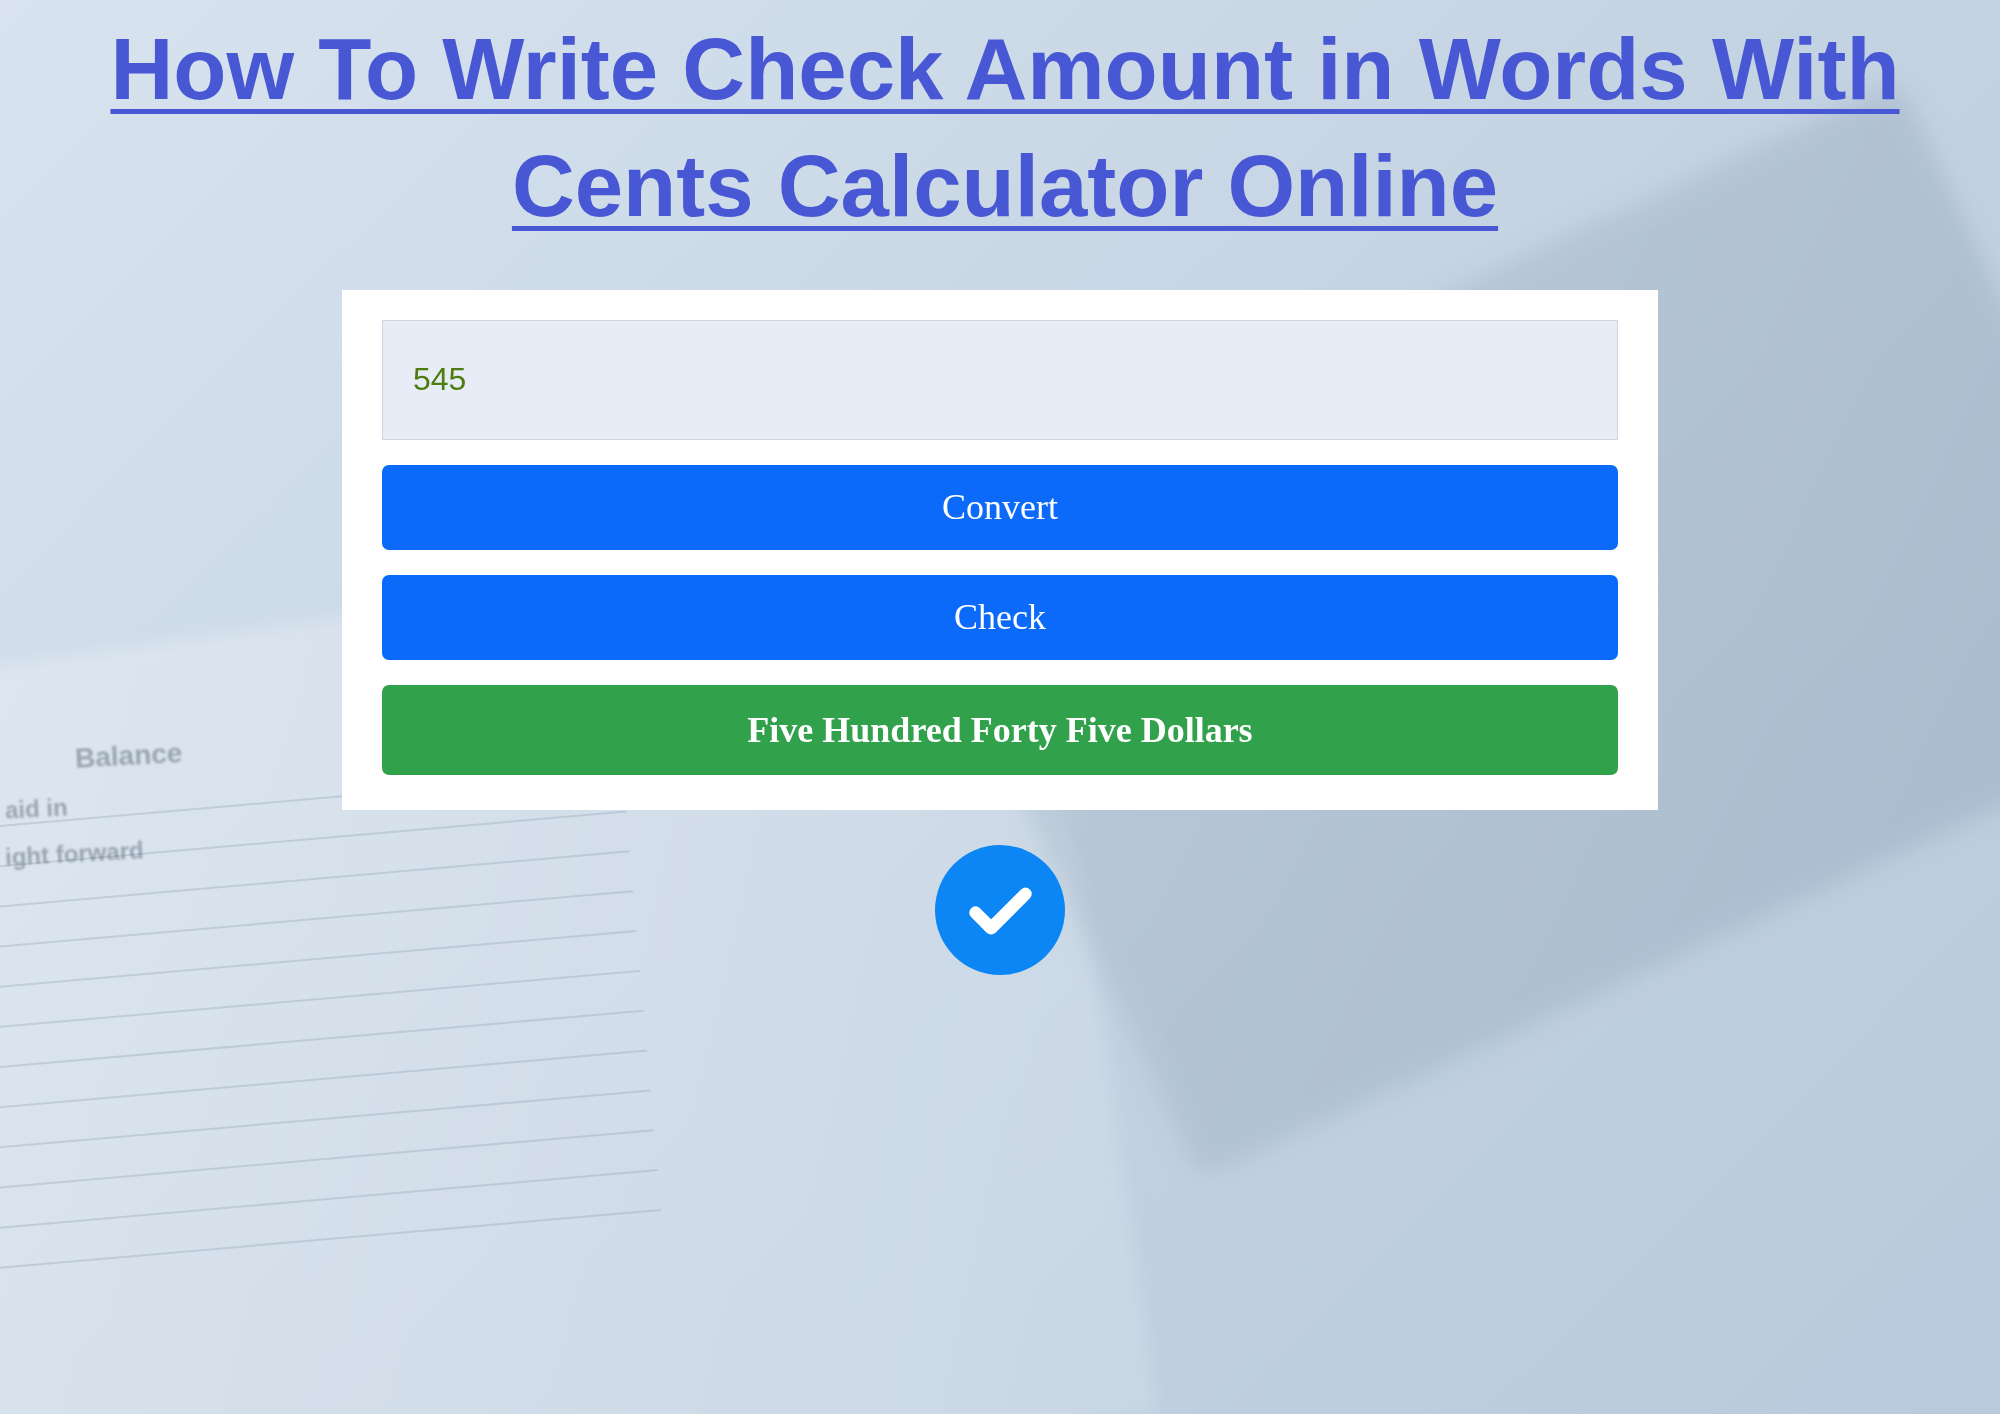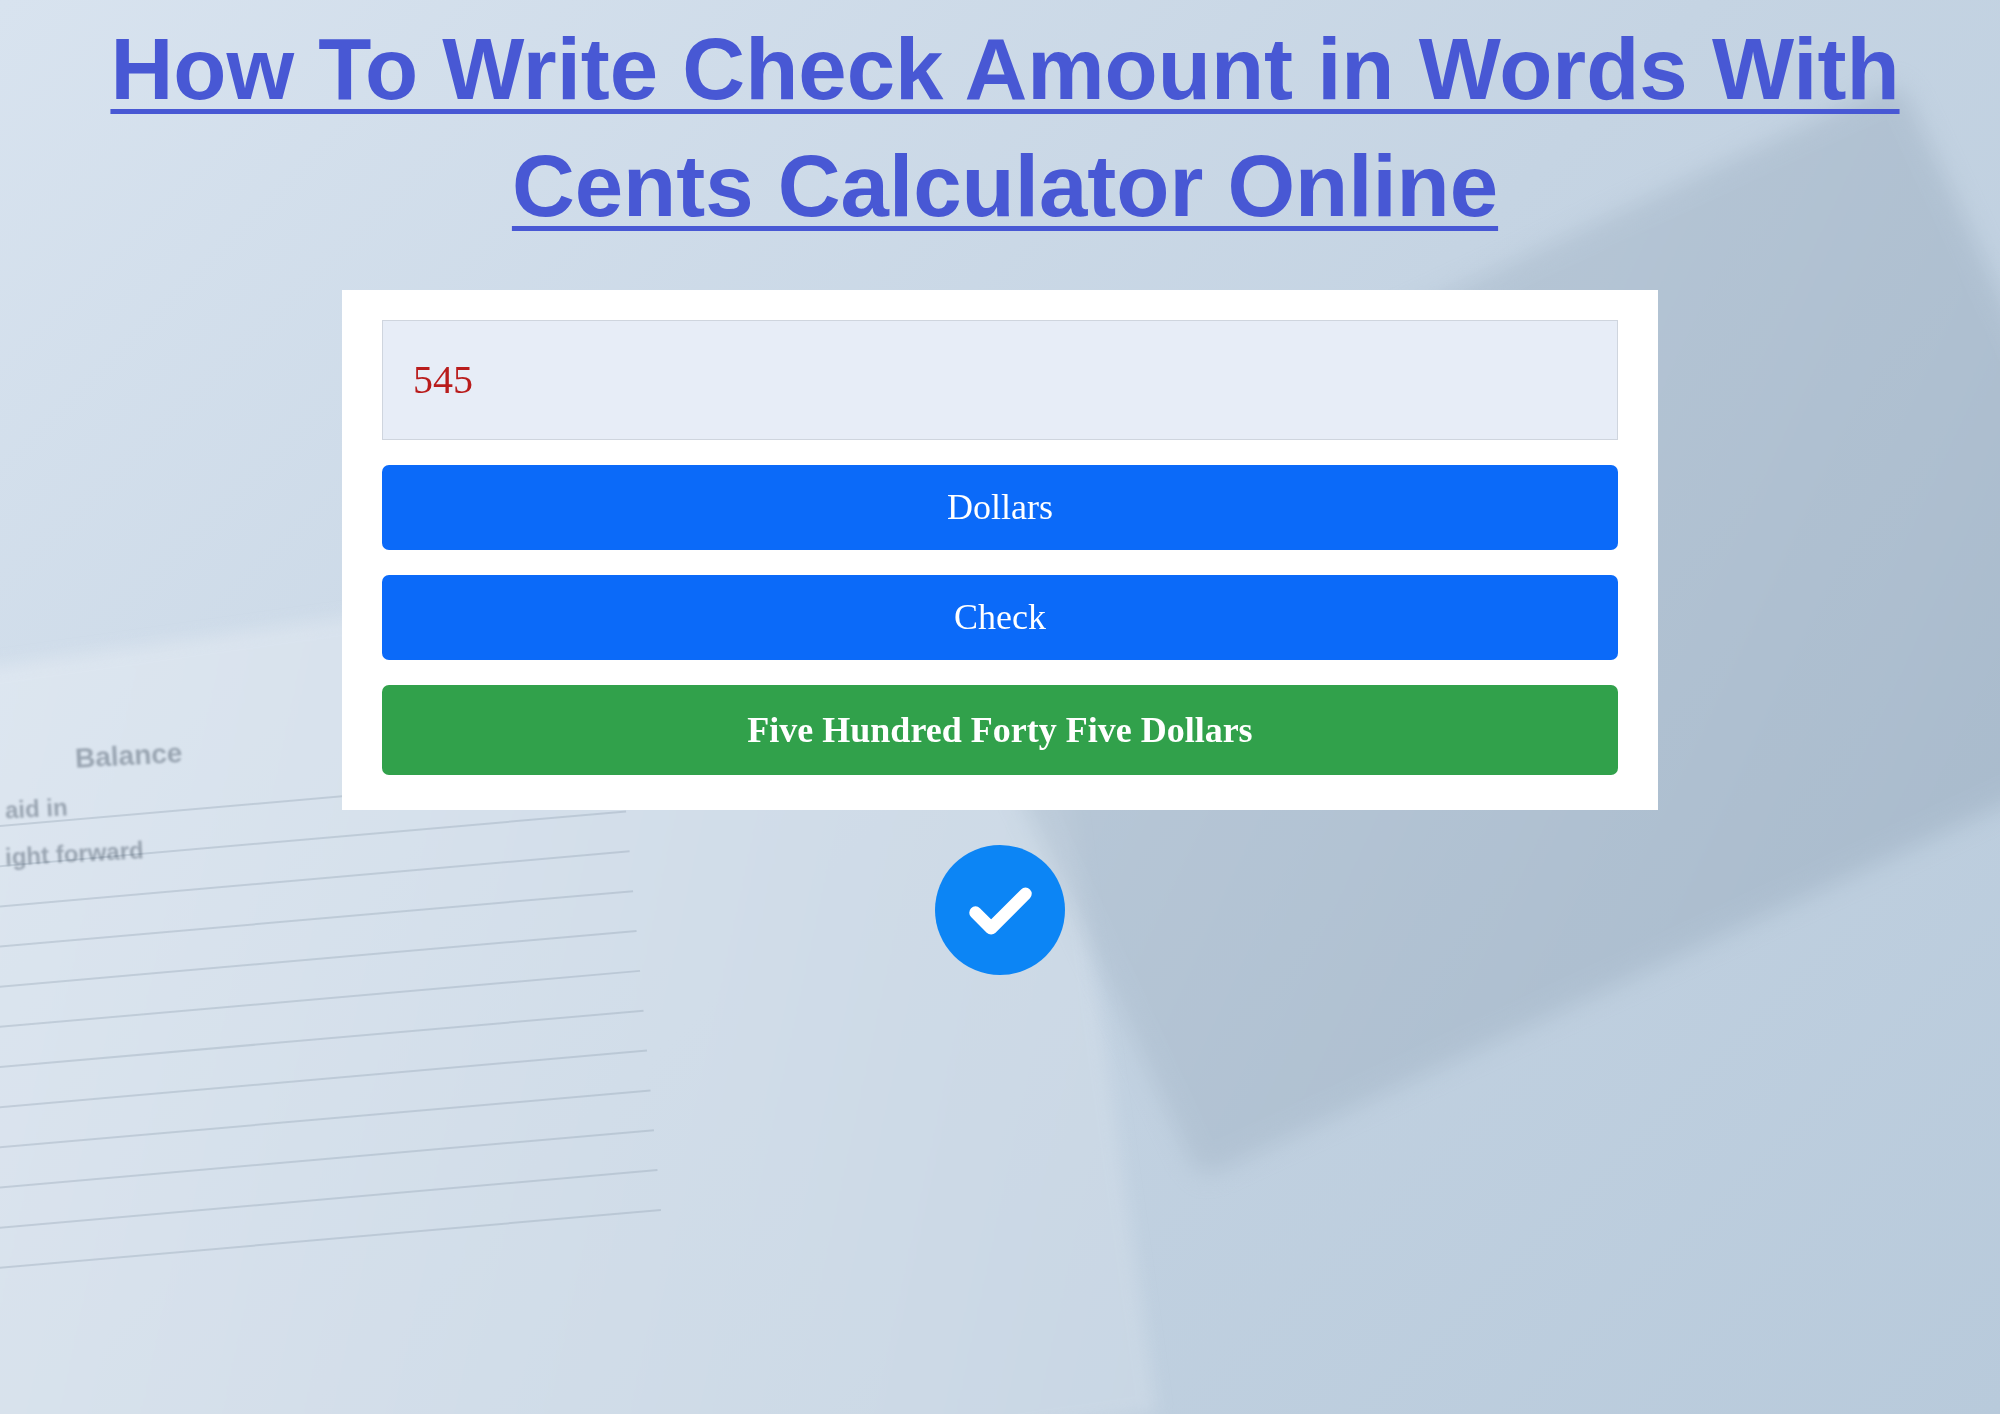--- a/index.html
+++ b/index.html
@@ -79,24 +79,24 @@
       padding: 30px 40px 35px 40px;
       position: relative;
       z-index: 10;
     }
     
     .amount-input {
       width: 100%;
       height: 120px;
       background: #e7edf7;
       border: 1px solid #cfd5de;
-      font-size: 40px;
-      font-family: Liberation Serif, serif;
+      font-size: 32px;
+      font-family: Liberation Sans, sans-serif;
       padding: 0 30px;
-      color: #b91c1c;
+      color: #4d7c0f;
       outline: none;
     }
     
     .btn {
       display: block;
       width: 100%;
       height: 85px;
       border: none;
       border-radius: 7px;
       font-size: 36px;
@@ -198,21 +198,21 @@
 
 <div class="bg-label-text bg-label-balance">Balance</div>
 <div class="bg-label-text bg-label-paid">aid in</div>
 <div class="bg-label-text bg-label-forward">ight forward</div>
 
 <h1 class="page-title">How To Write Check Amount in Words With Cents Calculator Online</h1>
 
 <div class="calculator-card">
   <input type="text" class="amount-input" value="545" style="">
   
-  <button class="btn btn-blue">Dollars</button>
+  <button class="btn btn-blue">Convert</button>
   
   <button class="btn btn-blue">Check</button>
   
   
   <div class="btn btn-green" style="display:flex;align-items:center;justify-content:center;">Five Hundred Forty Five Dollars</div>
 </div>
 
 <div class="footer-row">
   <div class="check-badge">
     <svg viewBox="0 0 24 24" fill="none" stroke="#ffffff" stroke-width="4" stroke-linecap="round" stroke-linejoin="round">

